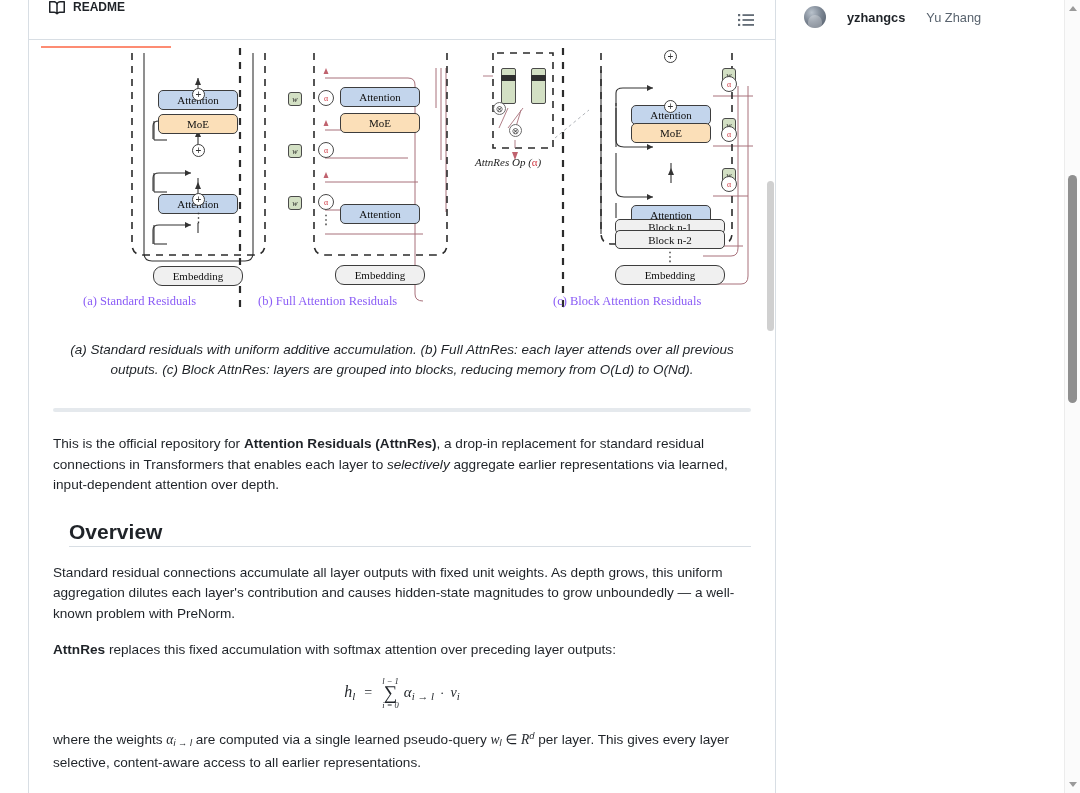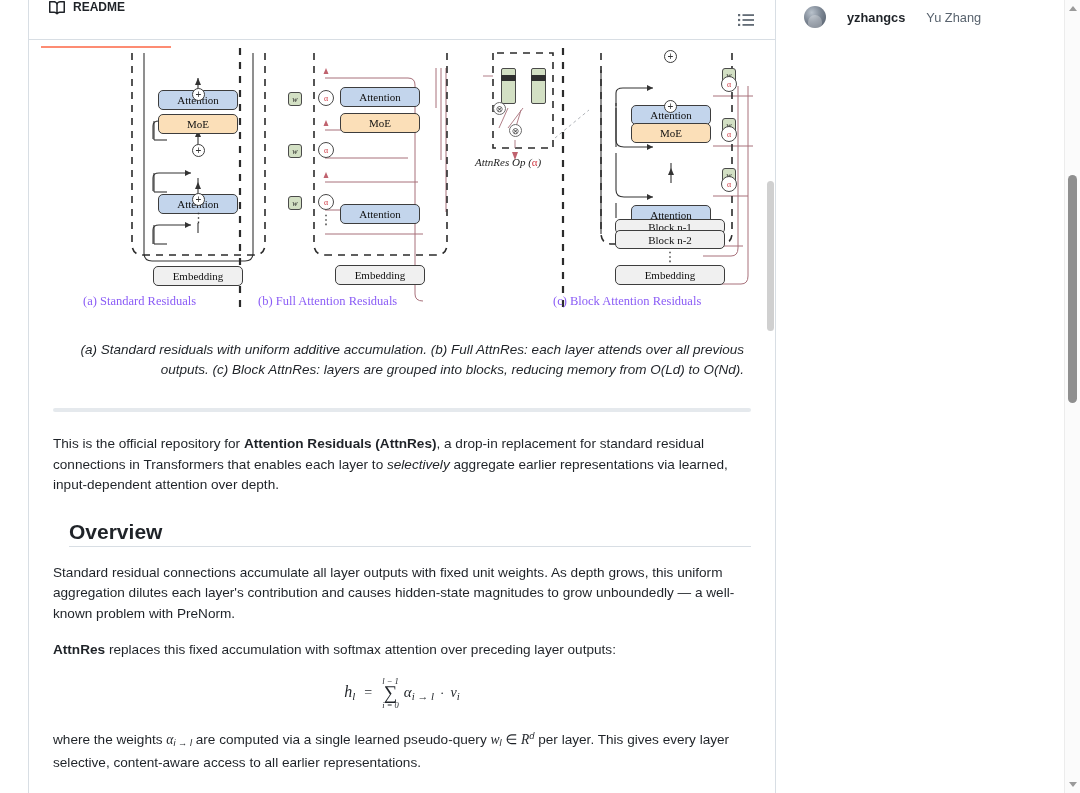--- a/index.html
+++ b/index.html
@@ -47,34 +47,34 @@
   .readme-body { position: relative; padding: 0 24px; }
 
   
   .figure { margin: 0; padding-top: 8px; }
   .fig-canvas {
     position: relative; width: 700px; height: 272px;
     margin: 0 auto;
   }
   .fig-caption {
     font-size: 13.5px; font-style: italic; color: #1f2328;
-    text-align: right; line-height: 20px;
+    text-align: center; line-height: 20px;
     width: 684px; margin: 20px auto 0 auto;
   }
 
   
   .node {
     position: absolute; display: flex; align-items: center;
     justify-content: center; border: 1px solid #3d3d3d;
     border-radius: 5px; font-family: "Liberation Serif", serif;
     font-size: 11px; color: #111; white-space: nowrap;
   }
   .n-att { background: #c3d5ec; margin-top: 32px; }
   .n-moe { background: #fbdfb8; }
-  .n-emb { background: #f0f0f0; }
+  .n-emb { background: #f0f0f0; border-radius: 9px; }
   .n-blk { background: #f0f0f0; }
   .n-w {
     background: #d3e0c4; border: 1px solid #4a4a4a; border-radius: 3px;
     font-family: "Liberation Serif", serif; font-size: 8px;
     font-style: italic; color:#222;
   }
   .alpha {
     position:absolute; width: 16px; height:16px; border-radius:50%;
     border: 1px solid #4a4a4a; background:#fff; display:flex;
     align-items:center; justify-content:center; font-size: 8px;

